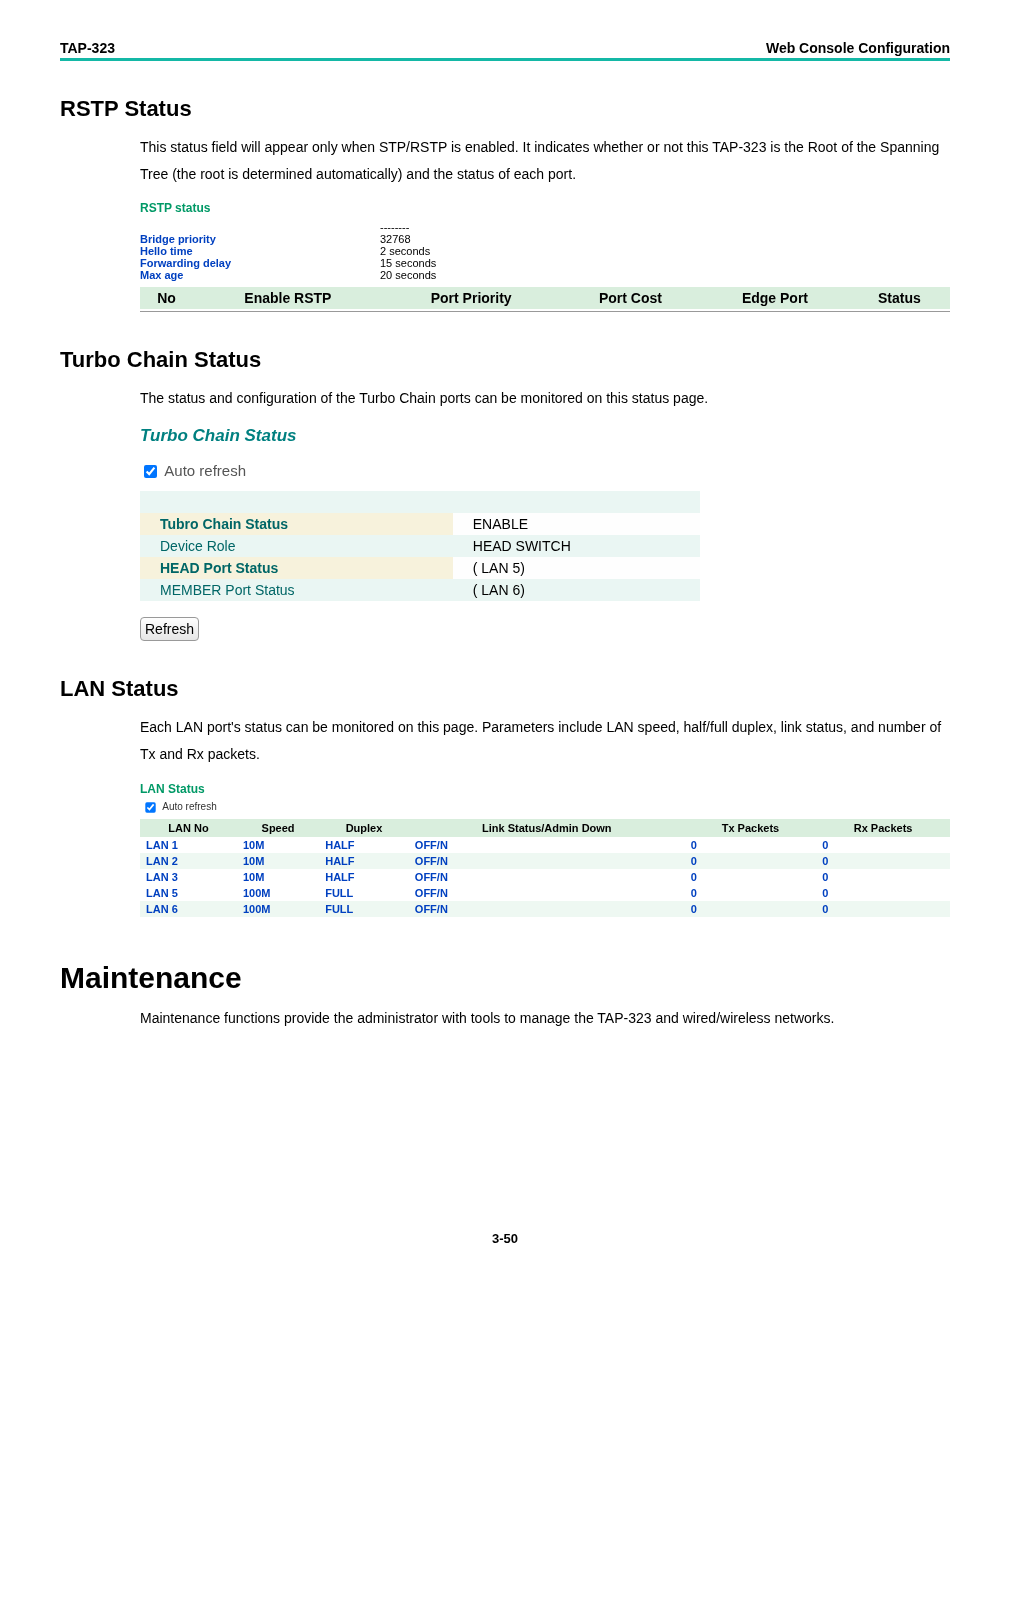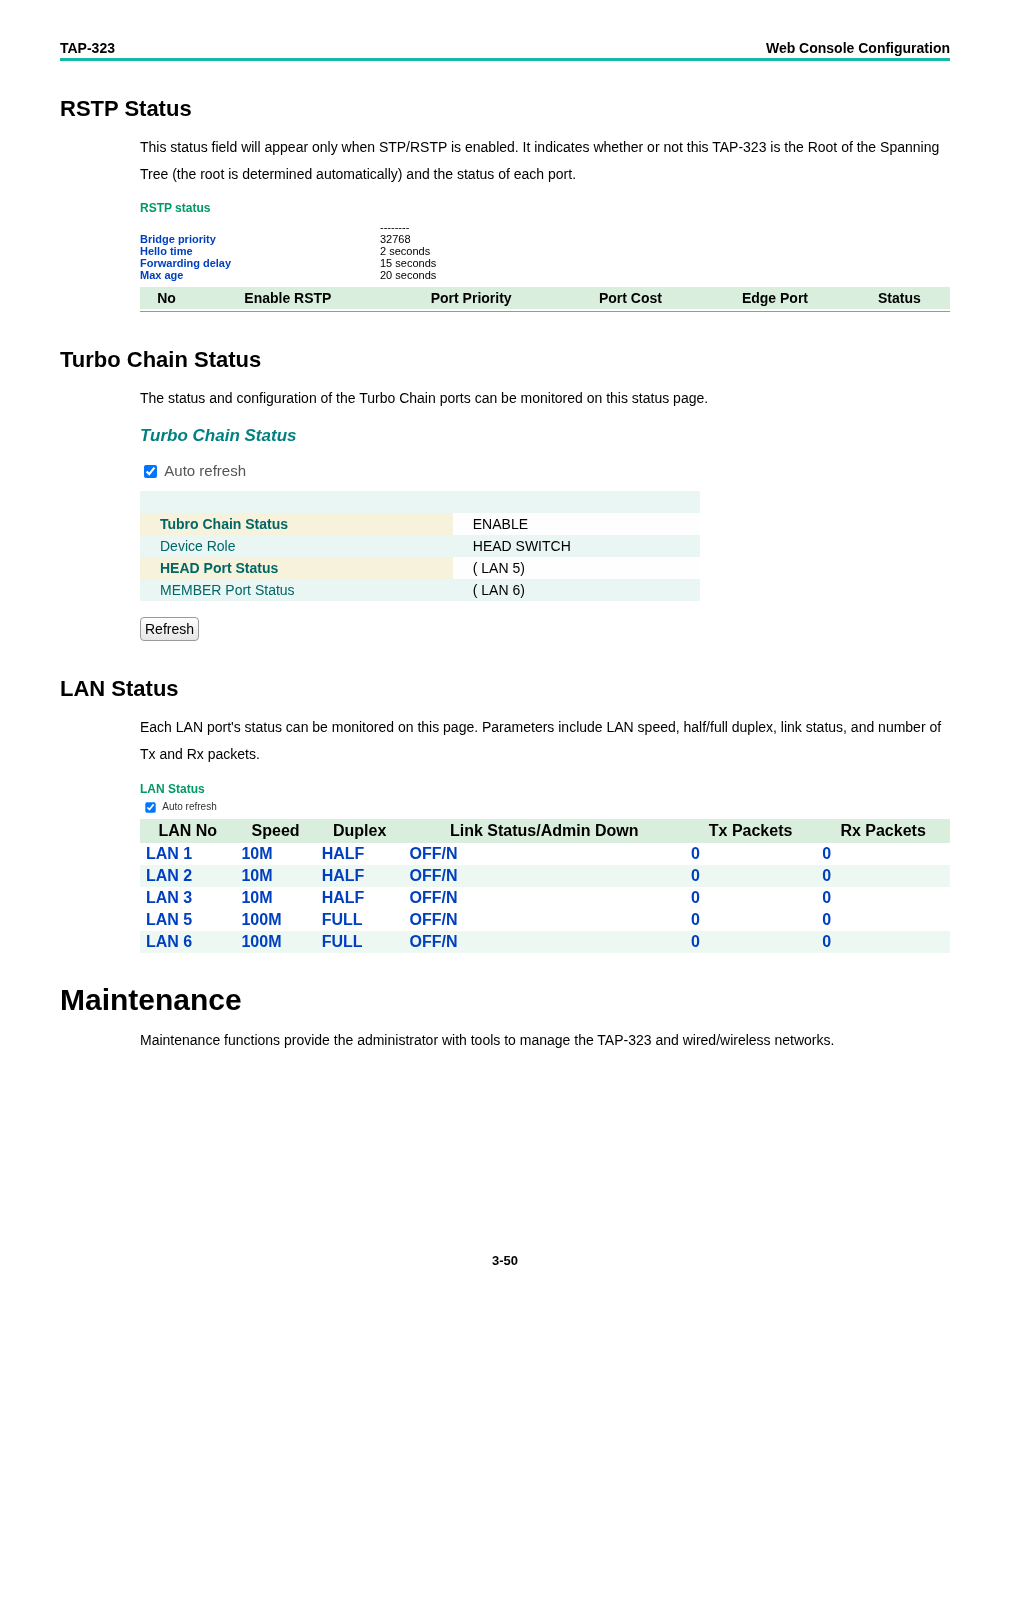--- a/index.html
+++ b/index.html
@@ -16,21 +16,21 @@
     justify-content: space-between;
     font-weight: bold;
     font-size: 14px;
     border-bottom: 3px solid #14b8a6;
     padding-bottom: 2px;
     margin-bottom: 30px;
   }
   h1.main-h1 {
     font-size: 30px;
     font-weight: bold;
-    margin: 30px 0 10px 0;
+    margin: 44px 0 10px 0;
   }
   h2.section-h2 {
     font-size: 22px;
     font-weight: bold;
     margin: 35px 0 12px 0;
   }
   p.body-text {
     margin: 0 0 14px 80px;
     line-height: 1.9;
     font-size: 14px;
@@ -106,21 +106,21 @@
     color:#009966;
     font-weight:bold;
     font-size:12px;
     margin-bottom:2px;
   }
   .lan-check { font-size:10px; color:#333; margin-bottom:2px;}
   .lan-check input { transform:scale(0.8); vertical-align:middle;}
   table.lan-table {
     width:100%;
     border-collapse:collapse;
-    font-size:16px;
+    font-size:11px;
   }
   table.lan-table th {
     background:#d9eedd;
     font-weight:bold;
     padding:3px 4px;
     text-align:center;
   }
   table.lan-table td {
     padding:2px 6px;
     color:#0040c0;

